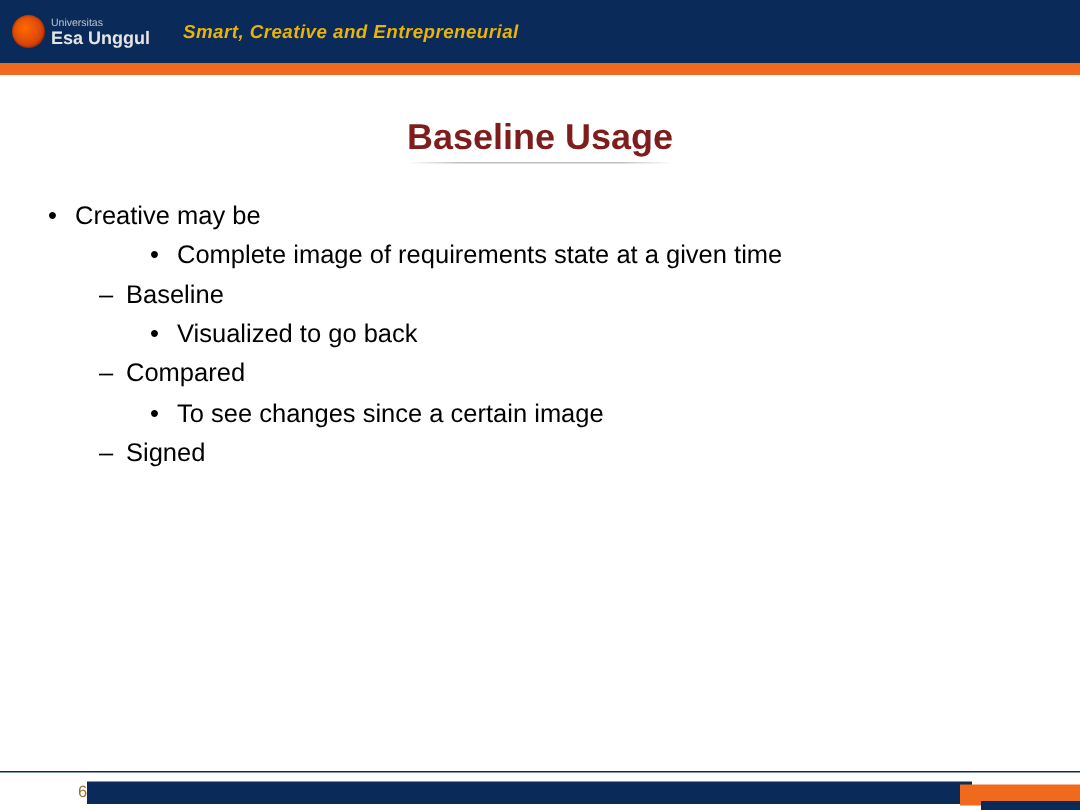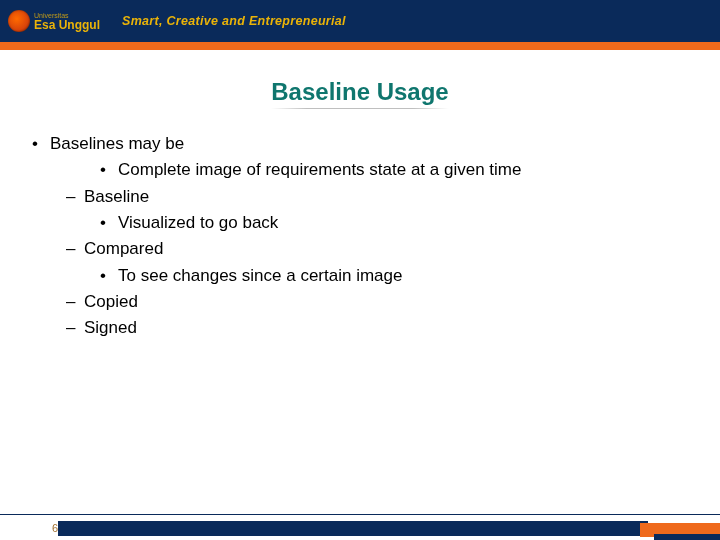--- a/index.html
+++ b/index.html
@@ -24,21 +24,21 @@
     gap: 4px;
   }
   .logo-circle {
     width: 22px;
     height: 22px;
     border-radius: 50%;
     background: radial-gradient(circle at 40% 40%, #ff6a00 0%, #d9440a 60%, #7a1e00 100%);
     box-shadow: 0 0 2px rgba(0,0,0,0.5) inset;
   }
   .logo-text {
-    color: #eab308;
+    color: #e5e5e5;
     font-size: 12px;
     line-height: 1.0;
   }
   .logo-text .uni { display: block; font-size: 7px; opacity: 0.8; }
   .logo-text .name { font-weight: bold; }
   .tagline {
     color: #eab308;
     font-size: 12.5px;
     font-style: italic;
     font-weight: bold;
@@ -50,21 +50,21 @@
     background: #ef6a1c;
   }
   .title-area {
     text-align: center;
     margin-top: 28px;
     margin-bottom: 22px;
   }
   .title-area h1 {
     font-size: 24px;
     font-weight: bold;
-    color: #0f766e;
+    color: #7f1d1d;
     display: inline-block;
     position: relative;
   }
   .title-area h1::after {
     content: "";
     display: block;
     height: 1px;
     background: linear-gradient(to right, rgba(0,0,0,0) 0%, rgba(0,0,0,0.25) 20%, rgba(0,0,0,0.25) 80%, rgba(0,0,0,0) 100%);
     margin-top: 2px;
   }
@@ -135,27 +135,26 @@
   </div>
   <div class="tagline">Smart, Creative and Entrepreneurial</div>
 </div>
 <div class="orange-bar"></div>
 
 <div class="title-area">
   <h1>Baseline Usage</h1>
 </div>
 
 <div class="content">
-  <div class="lvl1"><span>Baselines may be</span></div>
+  <div class="lvl1"><span>Creative may be</span></div>
   <div class="lvl3"><span>Complete image of requirements state at a given time</span></div>
   <div class="lvl2"><span>Baseline</span></div>
   <div class="lvl3"><span>Visualized to go back</span></div>
   <div class="lvl2"><span>Compared</span></div>
   <div class="lvl3"><span>To see changes since a certain image</span></div>
-  <div class="lvl2"><span>Copied</span></div>
   <div class="lvl2"><span>Signed</span></div>
 </div>
 
 <div class="footer">
   <div class="footer-line"></div>
   <div class="page-num">69</div>
   <div class="page-num-bar"></div>
   <div class="footer-orange"></div>
   <div class="footer-navy"></div>
 </div>

